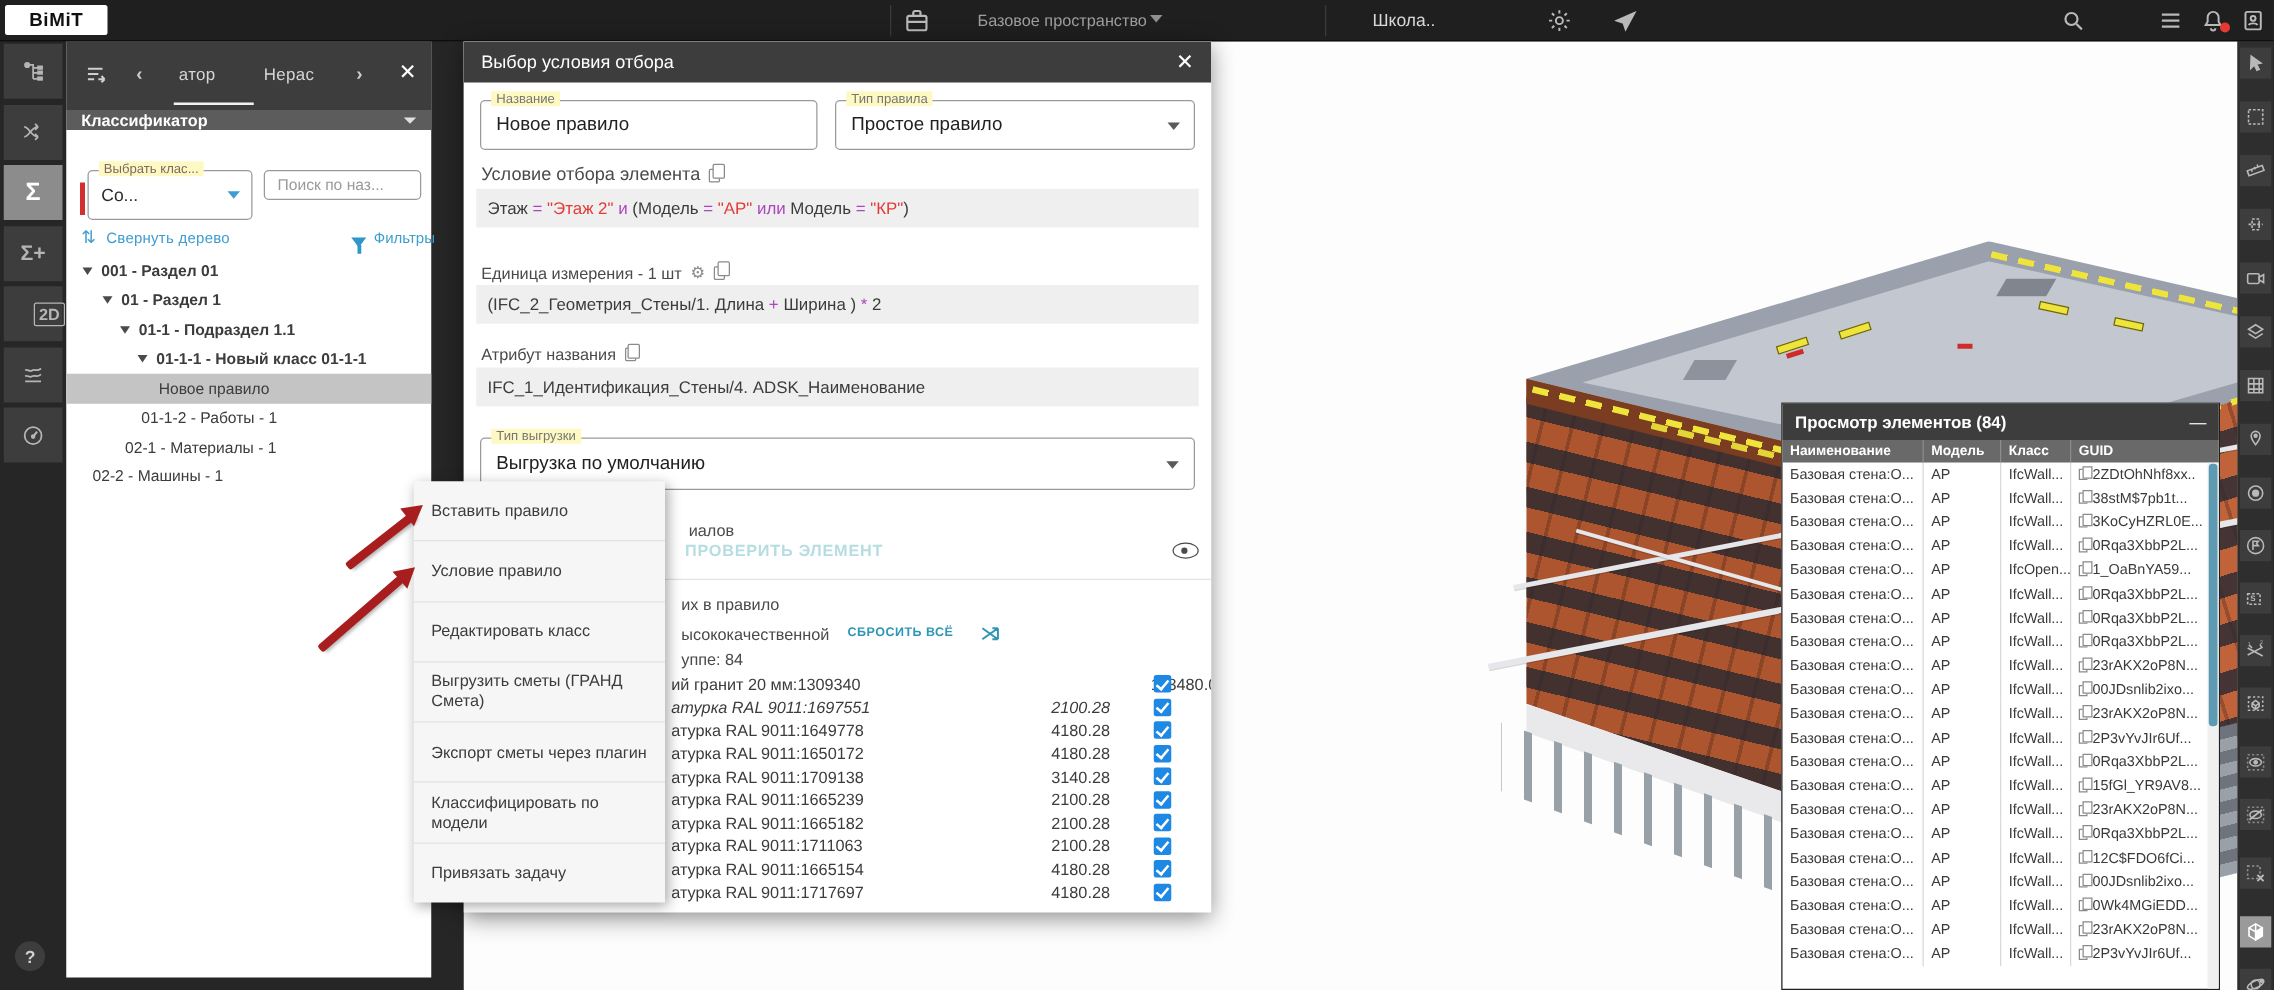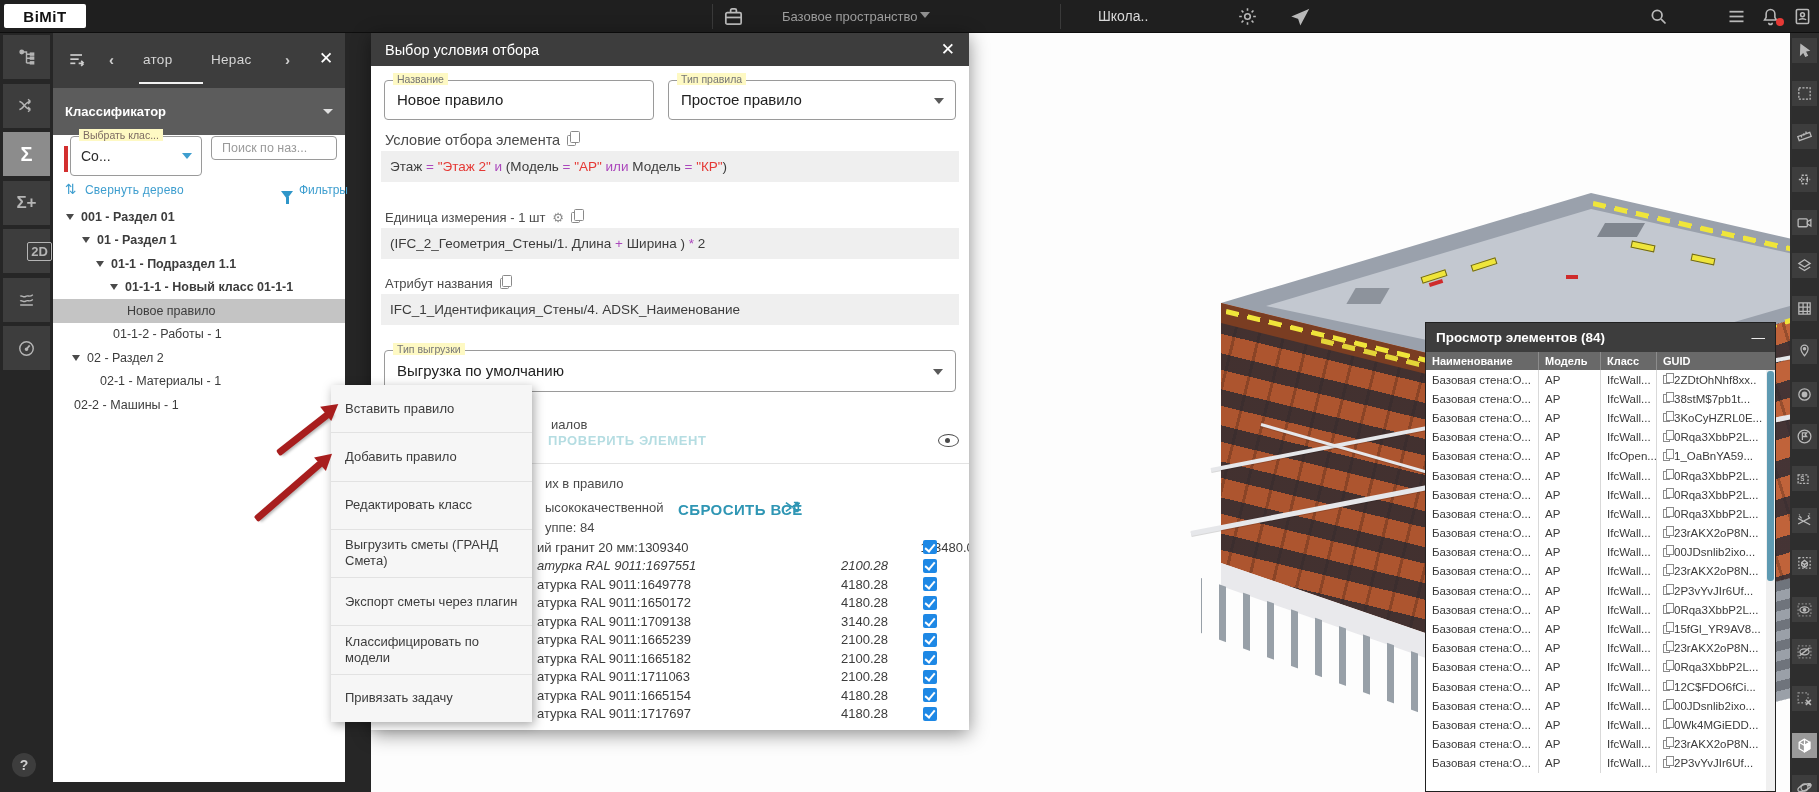--- a/index.html
+++ b/index.html
@@ -22,21 +22,21 @@
   .ltool.active{background:#8c8c8c;color:#fff;}
   .ltool svg{stroke:#b5b5b5;}
   #help-btn{left:12px;top:753px;width:24px;height:24px;border-radius:50%;background:#3d3d3d;color:#cfcfcf;display:flex;align-items:center;justify-content:center;font-size:14px;font-weight:bold;}
 
   
   #panel{left:53px;top:33px;width:292px;height:749px;background:#fff;z-index:10;}
   #tabbar{left:0;top:0;width:292px;height:55px;background:#3d3d3d;}
   .tab{font-size:13.5px;color:#d6d6d6;letter-spacing:.3px;}
   #tab-underline{left:86px;top:49px;width:64px;height:2px;background:#f2f2f2;}
   .chev{color:#cfcfcf;font-size:15px;font-weight:bold;}
-  #classifier-bar{left:0;top:55px;width:292px;height:47px;background:#5c5c5c;color:#fff;display:flex;align-items:center;justify-content:space-between;padding:0 12px;font-size:13px;font-weight:bold;}
+  #classifier-bar{left:0;top:55px;width:292px;height:16px;background:#5c5c5c;color:#fff;display:flex;align-items:center;justify-content:space-between;padding:0 12px;font-size:13px;font-weight:bold;}
   .mini-caret{width:0;height:0;border-left:5px solid transparent;border-right:5px solid transparent;border-top:5px solid #e0e0e0;}
   .field{border:1px solid #9a9a9a;border-radius:4px;background:#fff;}
   .field-label{position:absolute;top:-8px;left:8px;background:#fef9c3;padding:0 4px;font-size:10.5px;color:#7c6a63;}
   #req-bar{left:11px;top:113px;width:4px;height:26px;background:#d32f2f;}
   .blue{color:#3e9ecf;}
   .tree-row{height:23.5px;display:flex;align-items:center;font-size:12.5px;color:#3c3c3c;white-space:nowrap;}
   .tree-row.sel{background:#c4c4c4;}
   .tree-row.bold{font-weight:bold;}
   .tree-arrow{width:0;height:0;border-left:4.5px solid transparent;border-right:4.5px solid transparent;border-top:6px solid #4a4a4a;margin-right:7px;}
   .funnel{width:0;height:0;border-left:6px solid transparent;border-right:6px solid transparent;border-top:8px solid #2f96c9;position:relative;display:inline-block;}
@@ -298,24 +298,20 @@
         <div class="tree-row bold" style="padding-left: 57px;">
           <span class="tree-arrow"></span>
           <span>01-1-1 - Новый класс 01-1-1</span>
         </div>
         <div class="tree-row sel" style="padding-left: 74px;">
           <span>Новое правило</span>
         </div>
         <div class="tree-row" style="padding-left: 60px;">
           <span>01-1-2 - Работы - 1</span>
         </div>
-        <div class="tree-row" style="padding-left: 19px;">
-          <span class="tree-arrow"></span>
-          <span>02 - Раздел 2</span>
-        </div>
         <div class="tree-row" style="padding-left: 47px;">
           <span>02-1 - Материалы - 1</span>
         </div>
         <div class="tree-row" style="padding-left: 21px;">
           <span>02-2 - Машины - 1</span>
         </div>
       </div>
   </div>
 
   <div id="modal" class="abs">
@@ -352,21 +348,21 @@
       <span class="field-label" style="color:#767676;">Тип выгрузки</span>
       <span class="abs inp-val" style="left:12px;top:11px;">Выгрузка по умолчанию</span>
       <span class="abs" style="right:12px;top:18px;width:0;height:0;border-left:5px solid transparent;border-right:5px solid transparent;border-top:6px solid #5a5a5a;"></span>
     </div>
     <div class="frag abs" style="left:180px;top:384px;">иалов</div>
     <div class="pale-btn abs" style="left:177px;top:400px;">ПРОВЕРИТЬ ЭЛЕМЕНТ</div>
     <div class="abs eye" style="left:567px;top:401px;"></div>
     <div class="hr abs" style="left:0;top:430px;width:598px;"></div>
     <div class="frag abs" style="left:174px;top:443px;">их в правило</div>
     <div class="frag abs" style="left:174px;top:467px;">ысококачественной</div>
-    <div class="abs teal" style="left:307px;top:468px;font-size:15px;font-weight:bold;letter-spacing:.4px;">СБРОСИТЬ ВСЁ</div>
+    <div class="abs teal" style="left:307px;top:468px;font-size:10px;font-weight:bold;letter-spacing:.4px;">СБРОСИТЬ ВСЁ</div>
     <div class="abs" style="left:413px;top:466px;">
       <svg width="18" height="16" viewBox="0 0 20 18" fill="none" stroke="#2f96b4" stroke-width="1.8">
           <path d="M2 14 16 4m0 0h-5m5 0v5M2 4l14 10m0 0h-5m5 0v-5"></path>
         </svg>
     </div>
     <div class="frag abs" style="left:174px;top:487px;">уппе: 84</div>
     <div id="mrows" class="abs" style="left:0;top:505px;width:598px;height:192px;overflow:hidden;">
         <div class="mrow" style="top: 0px; left: 0px; width: 691px;">
           <span class="nm">ий гранит 20 мм:1309340</span>
           <span class="vl">113480.04</span>
@@ -415,21 +411,21 @@
         <div class="mrow" style="top: 166.5px; left: 0px; width: 598px;">
           <span class="nm">атурка RAL 9011:1717697</span>
           <span class="vl">4180.28</span>
           <span class="chk"></span>
         </div>
       </div>
   </div>
 
   <div id="ctx" class="abs">
       <div class="ctx-item">Вставить правило</div>
-      <div class="ctx-item">Добавить правило</div>
+      <div class="ctx-item">Условие правило</div>
       <div class="ctx-item">Редактировать класс</div>
       <div class="ctx-item">Выгрузить сметы (ГРАНД Смета)</div>
       <div class="ctx-item">Экспорт сметы через плагин</div>
       <div class="ctx-item">Классифицировать по модели</div>
       <div class="ctx-item">Привязать задачу</div>
     </div>
 
   <div class="arrow-red abs" style="left:278px;top:398px;width:80px;height:70px;">
     <div class="shaft" style="left:0px;top:52px;width:66px;height:7px;transform:rotate(-38deg);transform-origin:left center;"></div>
     <div class="head" style="left:46px;top:2px;border-width:9px 0 9px 16px;border-color:transparent transparent transparent #a81e1e;transform:rotate(-38deg);"></div>

